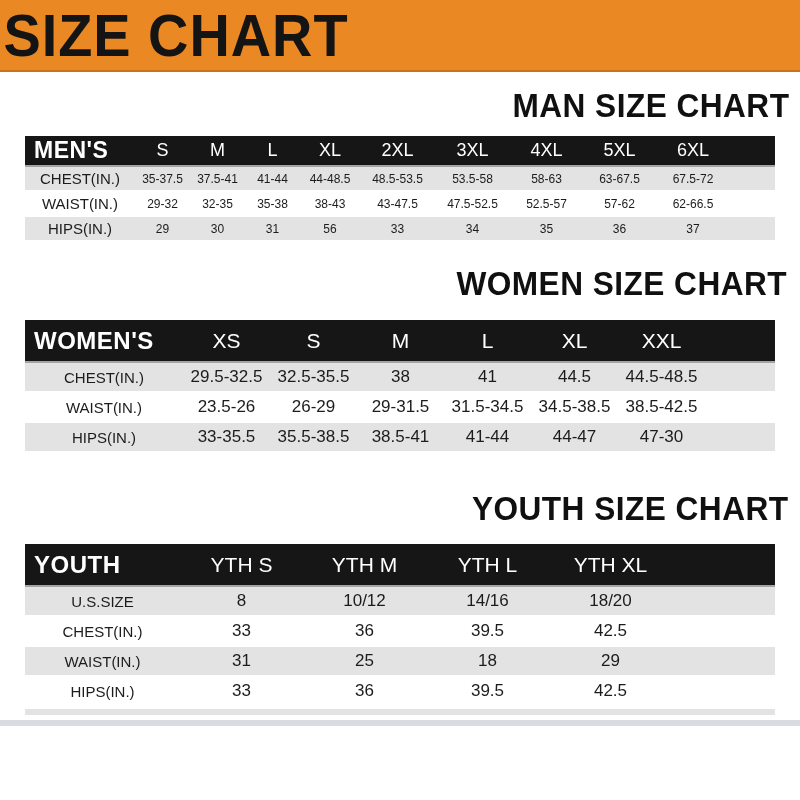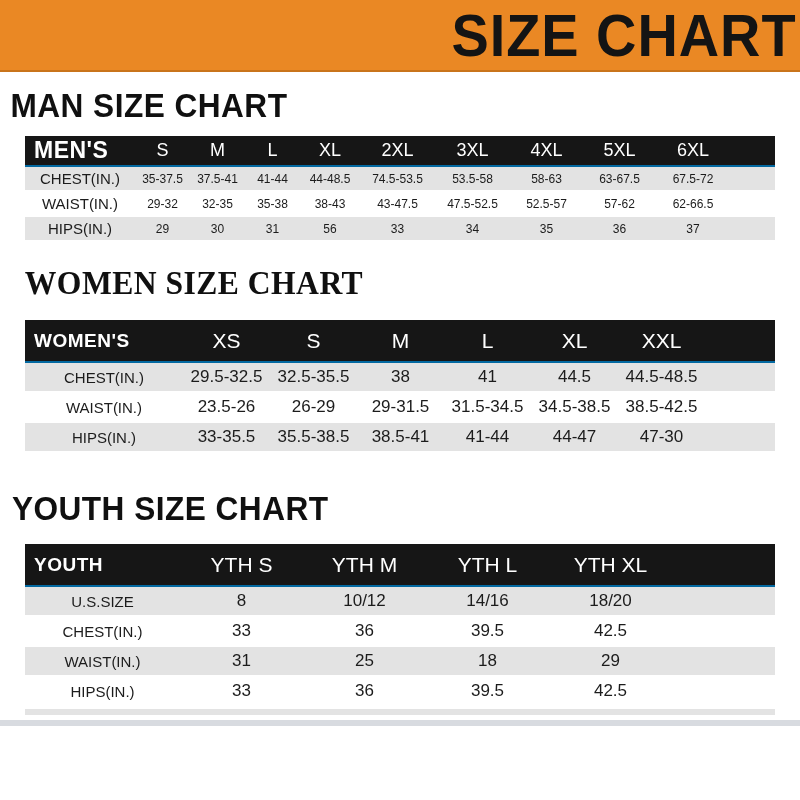--- a/index.html
+++ b/index.html
@@ -4,54 +4,54 @@
 <style>
   html,body{margin:0;padding:0;}
   body{
     width:800px;height:800px;background:#ffffff;
     font-family:"Liberation Sans",sans-serif;
     overflow:hidden;position:relative;
   }
   
   .banner{
     height:70px;background:#EA8824;border-bottom:2px solid #C9741B;
-    display:flex;align-items:center;justify-content:flex-end;
+    display:flex;align-items:center;justify-content:flex-start;
   }
   .banner .title{
     font-size:57px;font-weight:bold;color:#141414;letter-spacing:1px;
     transform:scale(0.98,1.04);white-space:nowrap;
   }
   
   .heading{
-    text-align:left;font-size:34px;line-height:34px;font-weight:bold;color:#101010;
+    text-align:right;font-size:34px;line-height:34px;font-weight:bold;color:#101010;
     margin:16px 0 14px 0;
   }
-  .heading.women{margin:24px 0 20px 12px;font-family:Liberation Serif, serif;}
+  .heading.women{margin:24px 0 20px 12px;}
   .heading.youth{margin:38px 0 19px 0;}
   .heading span{display:inline-block;transform:scaleX(0.93);white-space:nowrap;letter-spacing:0.5px;}
   
   table.size-table{
     width:750px;margin:0 0 0 25px;border-collapse:separate;border-spacing:0;table-layout:fixed;
   }
   table.size-table th,table.size-table td{
     padding:0;text-align:center;vertical-align:middle;overflow:hidden;white-space:nowrap;
   }
   thead th{
-    background:#161616;color:#ffffff;font-weight:normal;border-bottom:2px solid #0369a1;
+    background:#161616;color:#ffffff;font-weight:normal;border-bottom:2px solid #a3a3a3;
   }
   thead th.lbl{font-weight:bold;text-align:left;padding-left:9px;letter-spacing:0.5px;}
   tbody td{border-bottom:2px solid #ffffff;color:#1c1c1c;}
   tr.gray td{background:#E3E3E3;}
   
   .men-table thead th{height:29px;font-size:18px;}
   .men-table thead th.lbl{font-size:23px;}
   .men-table tbody td{height:23px;font-size:12px;}
   
   .big-table thead th{height:41px;font-size:21px;}
-  .big-table thead th.lbl{font-size:19px;}
+  .big-table thead th.lbl{font-size:24px;}
   .big-table tbody td{height:28px;font-size:17px;}
   .row-label{font-size:15px !important;}
   
   .table-strip{width:750px;height:6px;background:#E3E3E3;margin:2px 0 0 25px;}
   
   .footer{margin:16px 0 0 30px;color:#AA3433;}
   .footer p{
     margin:0;font-size:25px;line-height:29px;white-space:nowrap;
     transform:scaleX(0.68);transform-origin:left center;
   }
@@ -97,21 +97,21 @@
           <th></th>
         </tr>
       </thead>
       <tbody>
         <tr class="gray">
           <td class="row-label">CHEST(IN.)</td>
           <td>35-37.5</td>
           <td>37.5-41</td>
           <td>41-44</td>
           <td>44-48.5</td>
-          <td>74.5-53.5</td>
+          <td>48.5-53.5</td>
           <td>53.5-58</td>
           <td>58-63</td>
           <td>63-67.5</td>
           <td>67.5-72</td>
           <td></td>
         </tr>
         <tr>
           <td class="row-label">WAIST(IN.)</td>
           <td>29-32</td>
           <td>32-35</td>

